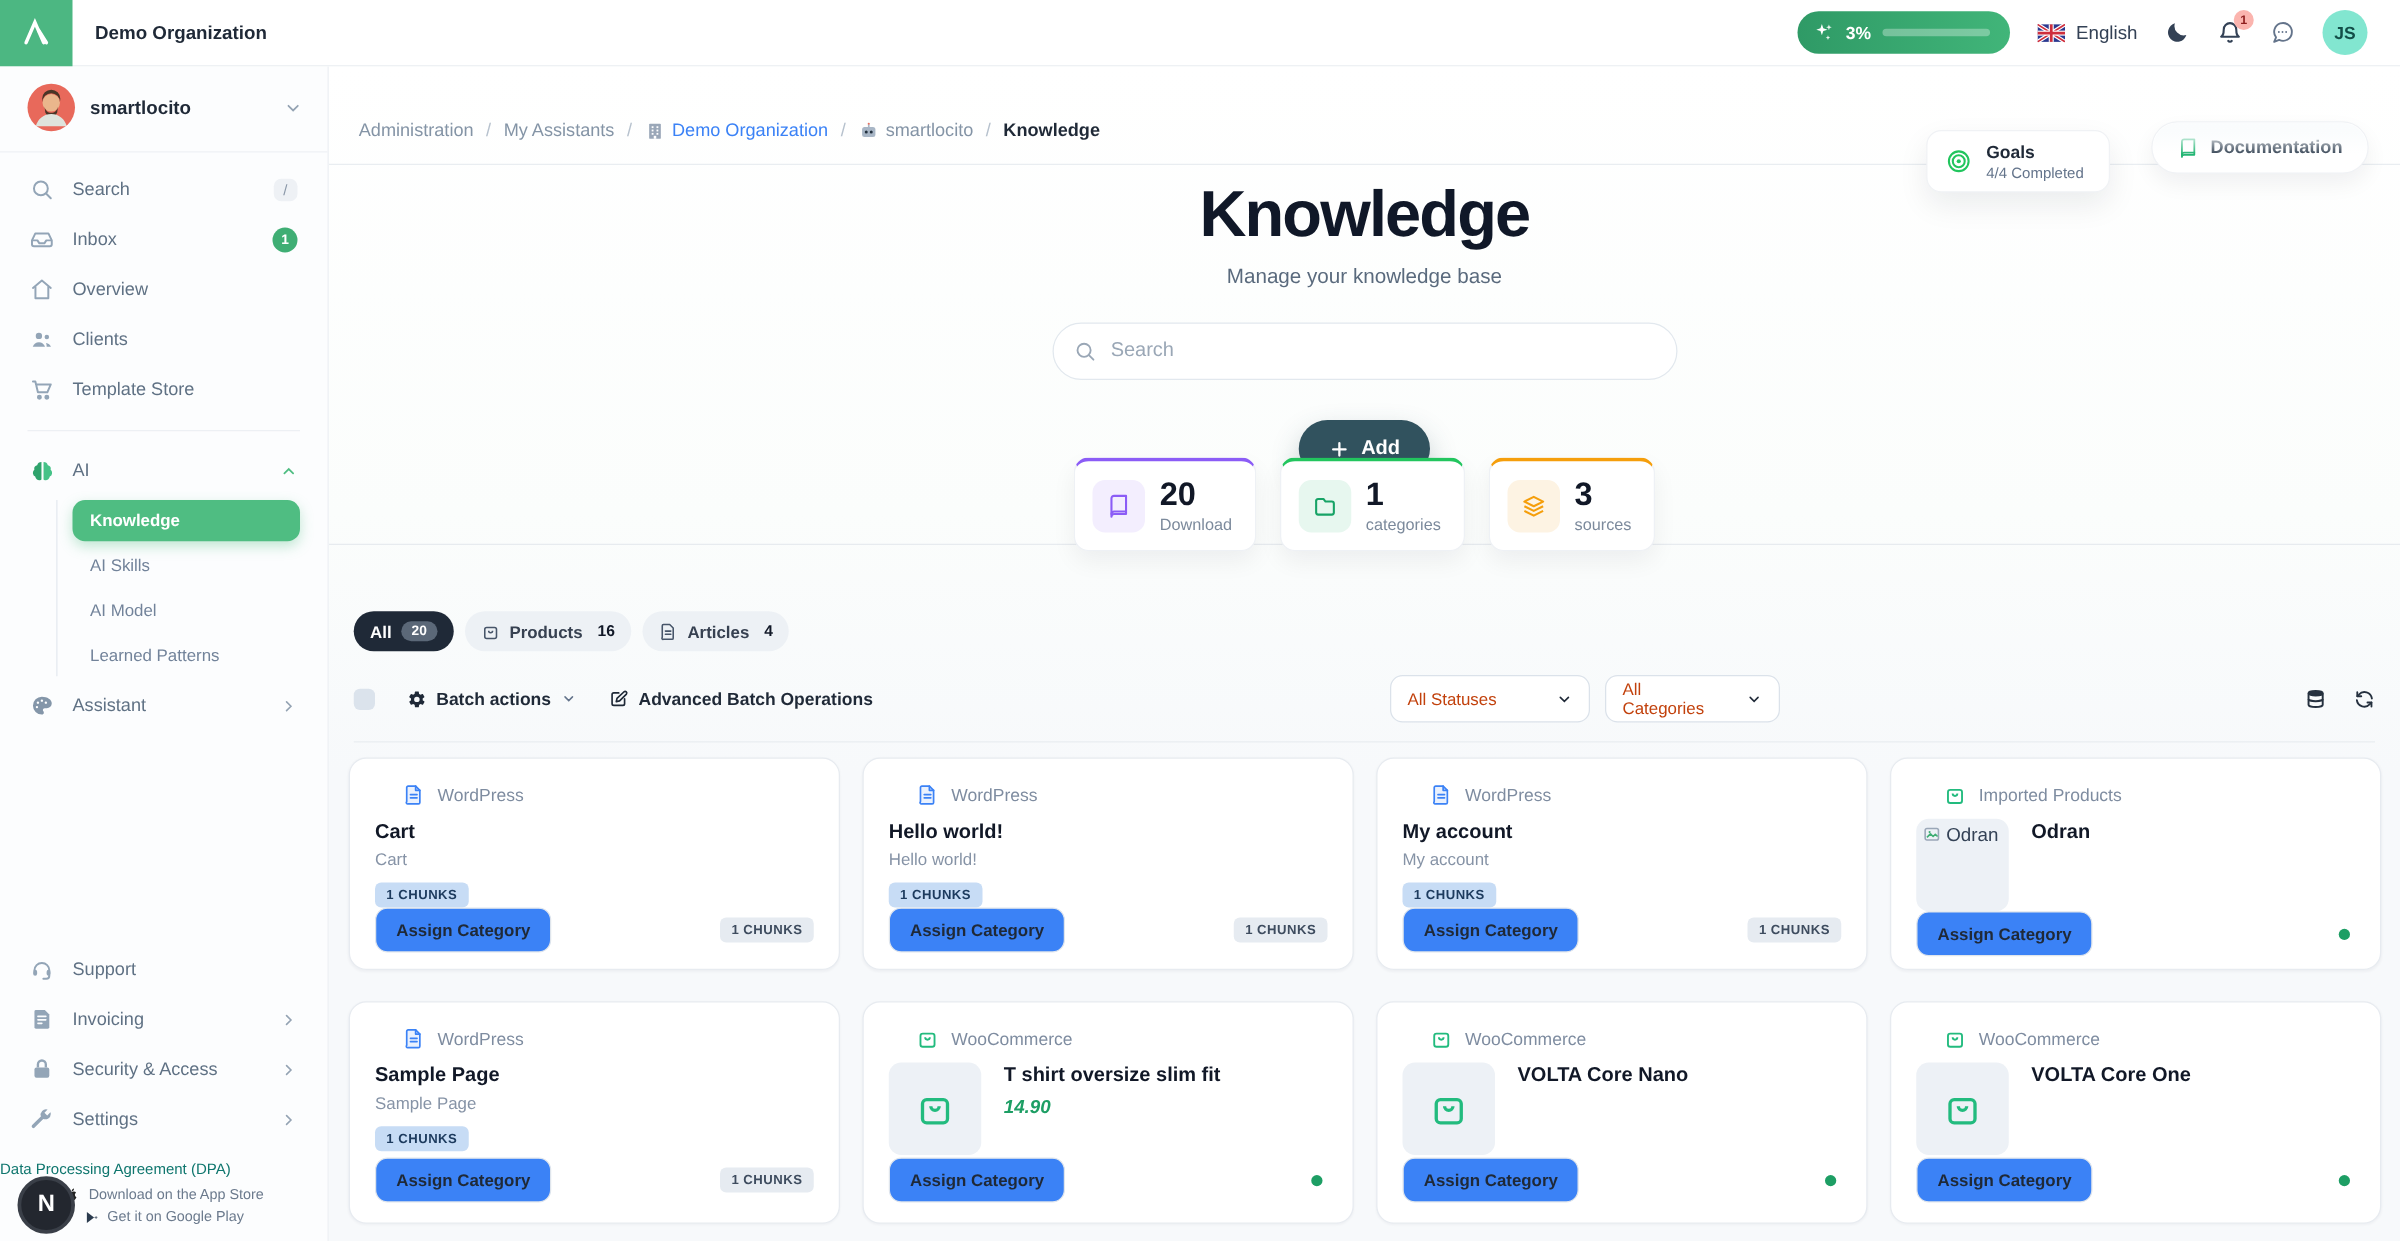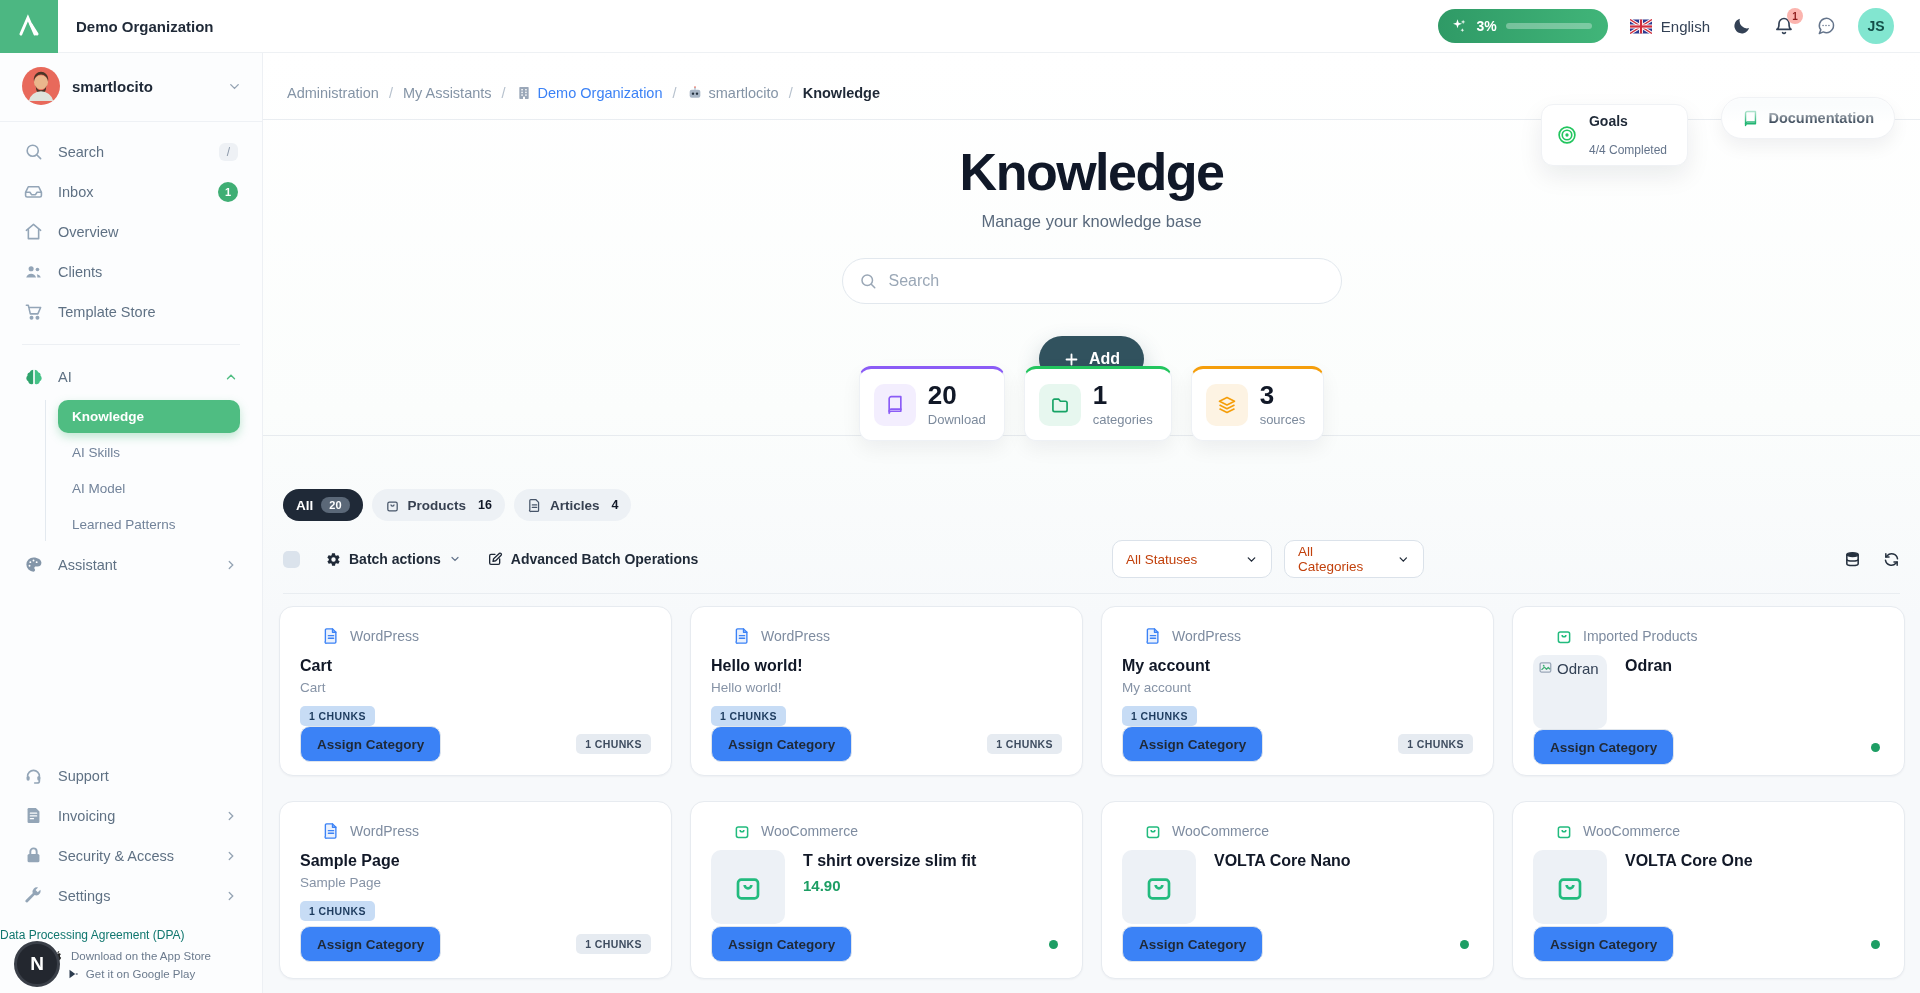--- a/index.html
+++ b/index.html
@@ -47,21 +47,21 @@
   .foot-dpa { font-size:12px; color:#0f766e; text-align:left; padding:6px 0 4px; cursor:pointer; }
   .foot-link { display:flex; align-items:center; justify-content:center; gap:7px; font-size:11.5px; color:#6b7a8d;
     padding:3px 0; cursor:pointer; }
   .n-widget { position:absolute; left:14px; bottom:6px; width:46px; height:46px; border-radius:50%;
     background:#23272f; border:3px solid #3a3f48; color:#fff; font-size:19px; font-weight:bold;
     display:flex; align-items:center; justify-content:center; cursor:pointer; z-index:60; }
 
   
   .content { position:absolute; top:53px; left:263px; width:1657px; height:940px; overflow:hidden;
     background:linear-gradient(180deg,#ffffff 0%,#fbfdfc 38%,#f7f9fb 60%); }
-  .crumb-bar { position:absolute; top:0; left:0; right:0; height:67px; display:flex; align-items:center;
+  .crumb-bar { position:absolute; top:12px; left:0; right:0; height:67px; display:flex; align-items:center;
     padding:14px 24px 0; border-bottom:1px solid #e9edf1; background:transparent; }
   .crumbs { display:flex; align-items:center; gap:10px; font-size:14.5px; color:#8494a6; }
   .crumb-link { color:#8494a6; cursor:pointer; }
   .crumb-sep { color:#b6c1cd; }
   .crumb-org { color:#3b82f6; cursor:pointer; display:flex; align-items:center; gap:6px; }
   .crumb-bot { display:flex; align-items:center; gap:6px; cursor:pointer; }
   .crumb-current { color:#1f2937; font-weight:bold; }
 
   .hero { position:absolute; top:67px; left:0; right:0; text-align:center; }
   .page-title { font-size:52px; font-weight:800; letter-spacing:-1.5px; color:#101828; margin-top:22px; }
@@ -72,21 +72,21 @@
   .hero-search input::placeholder { color:#9aa7b6; }
   .hs-icon { position:absolute; left:17px; top:14px; color:#9aa7b6; display:flex; }
   .add-btn { margin-top:32px; display:inline-flex; align-items:center; gap:9px; height:46px; padding:0 24px;
     border:none; border-radius:23px; background:#31525e; color:#fff; font-size:16px; font-weight:bold;
     font-family:inherit; cursor:pointer; box-shadow:0 10px 22px rgba(49,82,94,.28); }
 
   .goals-card { position:absolute; top:51px; right:232px; display:flex; align-items:center; gap:11px;
     background:#fff; border:1px solid #f0f2f5; border-radius:12px; padding:8px 20px 8px 14px;
     box-shadow:0 10px 24px rgba(16,24,40,.08); cursor:pointer; }
   .goals-title { font-size:14px; font-weight:bold; color:#1f2937; text-align:left; }
-  .goals-status { font-size:12px; color:#64748b; margin-top:14px; }
+  .goals-status { font-size:12px; color:#64748b; margin-top:2px; }
   .doc-btn { position:absolute; top:44px; right:25px; height:42px; display:flex; align-items:center; gap:9px;
     padding:0 20px; background:#fff; border:1px solid #f0f2f5; border-radius:21px; font-size:14.5px; font-weight:bold;
     color:#3c4a5a; box-shadow:0 8px 18px rgba(16,24,40,.06); cursor:pointer; overflow:hidden; }
   .doc-fade { position:absolute; left:0; right:0; top:0; height:62%; border-radius:21px 21px 0 0;
     background:linear-gradient(180deg,rgba(250,252,253,.98) 30%,rgba(250,252,253,0)); pointer-events:none; }
 
   .stats-line { position:absolute; top:382px; left:0; right:0; height:1px; background:#e7ebef; }
   .stats-row { position:absolute; top:313px; left:0; right:0; display:flex; justify-content:center; gap:19px; }
   .stat-card { background:#fff; border:1px solid #eef1f5; border-top-width:3px; border-radius:12px;
     padding:13px 18px 13px 14px; display:flex; align-items:center; gap:12px;
@@ -132,21 +132,21 @@
   .assign-btn { height:36px; padding:0 16px; border-radius:10px; border:1px solid #dfe5ec; background:#3b82f6;
     font-size:13.5px; font-weight:bold; color:#1f2937; font-family:inherit; cursor:pointer; }
   .footer-chunks { background:#e6ebf1; color:#3e4c5f; font-size:10.5px; font-weight:bold; letter-spacing:.4px;
     padding:4px 9px; border-radius:5px; }
   .status-dot { width:9px; height:9px; border-radius:50%; background:#1d9e64; margin-right:4px; }
   .prod-body { display:flex; gap:18px; align-items:flex-start; }
   .thumb { width:74px; height:74px; border-radius:10px; background:#edf1f6; display:flex; align-items:center;
     justify-content:center; color:#22bb7e; flex:none; overflow:hidden; }
   .thumb-broken { align-items:flex-start; justify-content:flex-start; padding:5px; gap:2px; display:flex;
     color:#334155; font-size:15px; }
-  .price { color:#1d9e64; font-weight:bold; font-size:15px; margin-top:7px; }
+  .price { color:#1d9e64; font-weight:bold; font-size:15px; margin-top:7px;font-style:italic; }
 
   svg { display:block; }
 </style>
 </head>
 <body>
 
 <div class="topbar">
   <div class="logo-box">
     <svg width="26" height="26" viewBox="0 0 24 24" fill="none" stroke="#fff" stroke-width="2.6" stroke-linecap="round">
         <path d="M4.5 19.5L11 4.5l6.5 15"></path>

